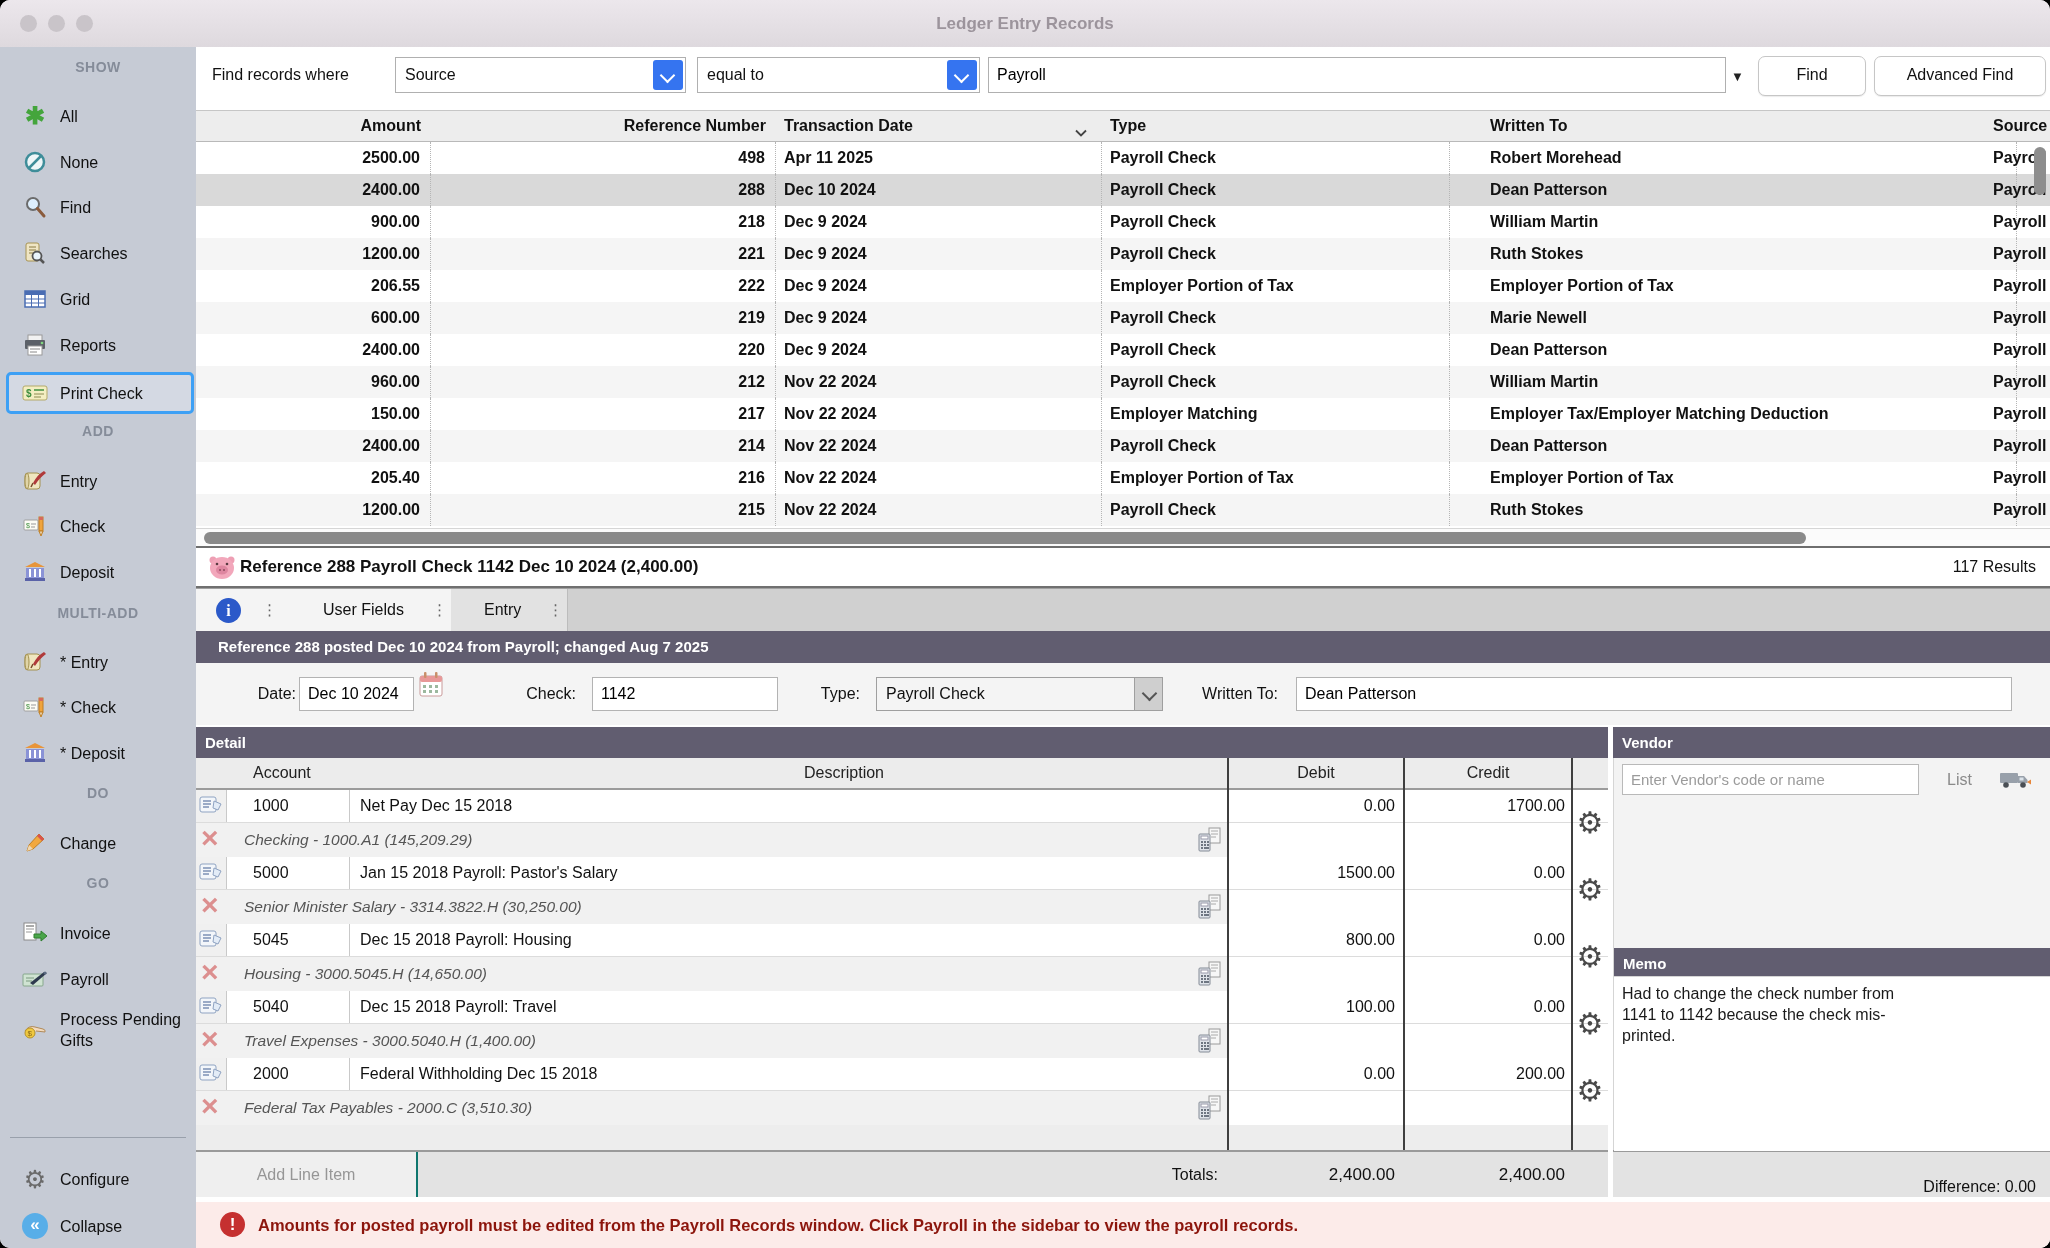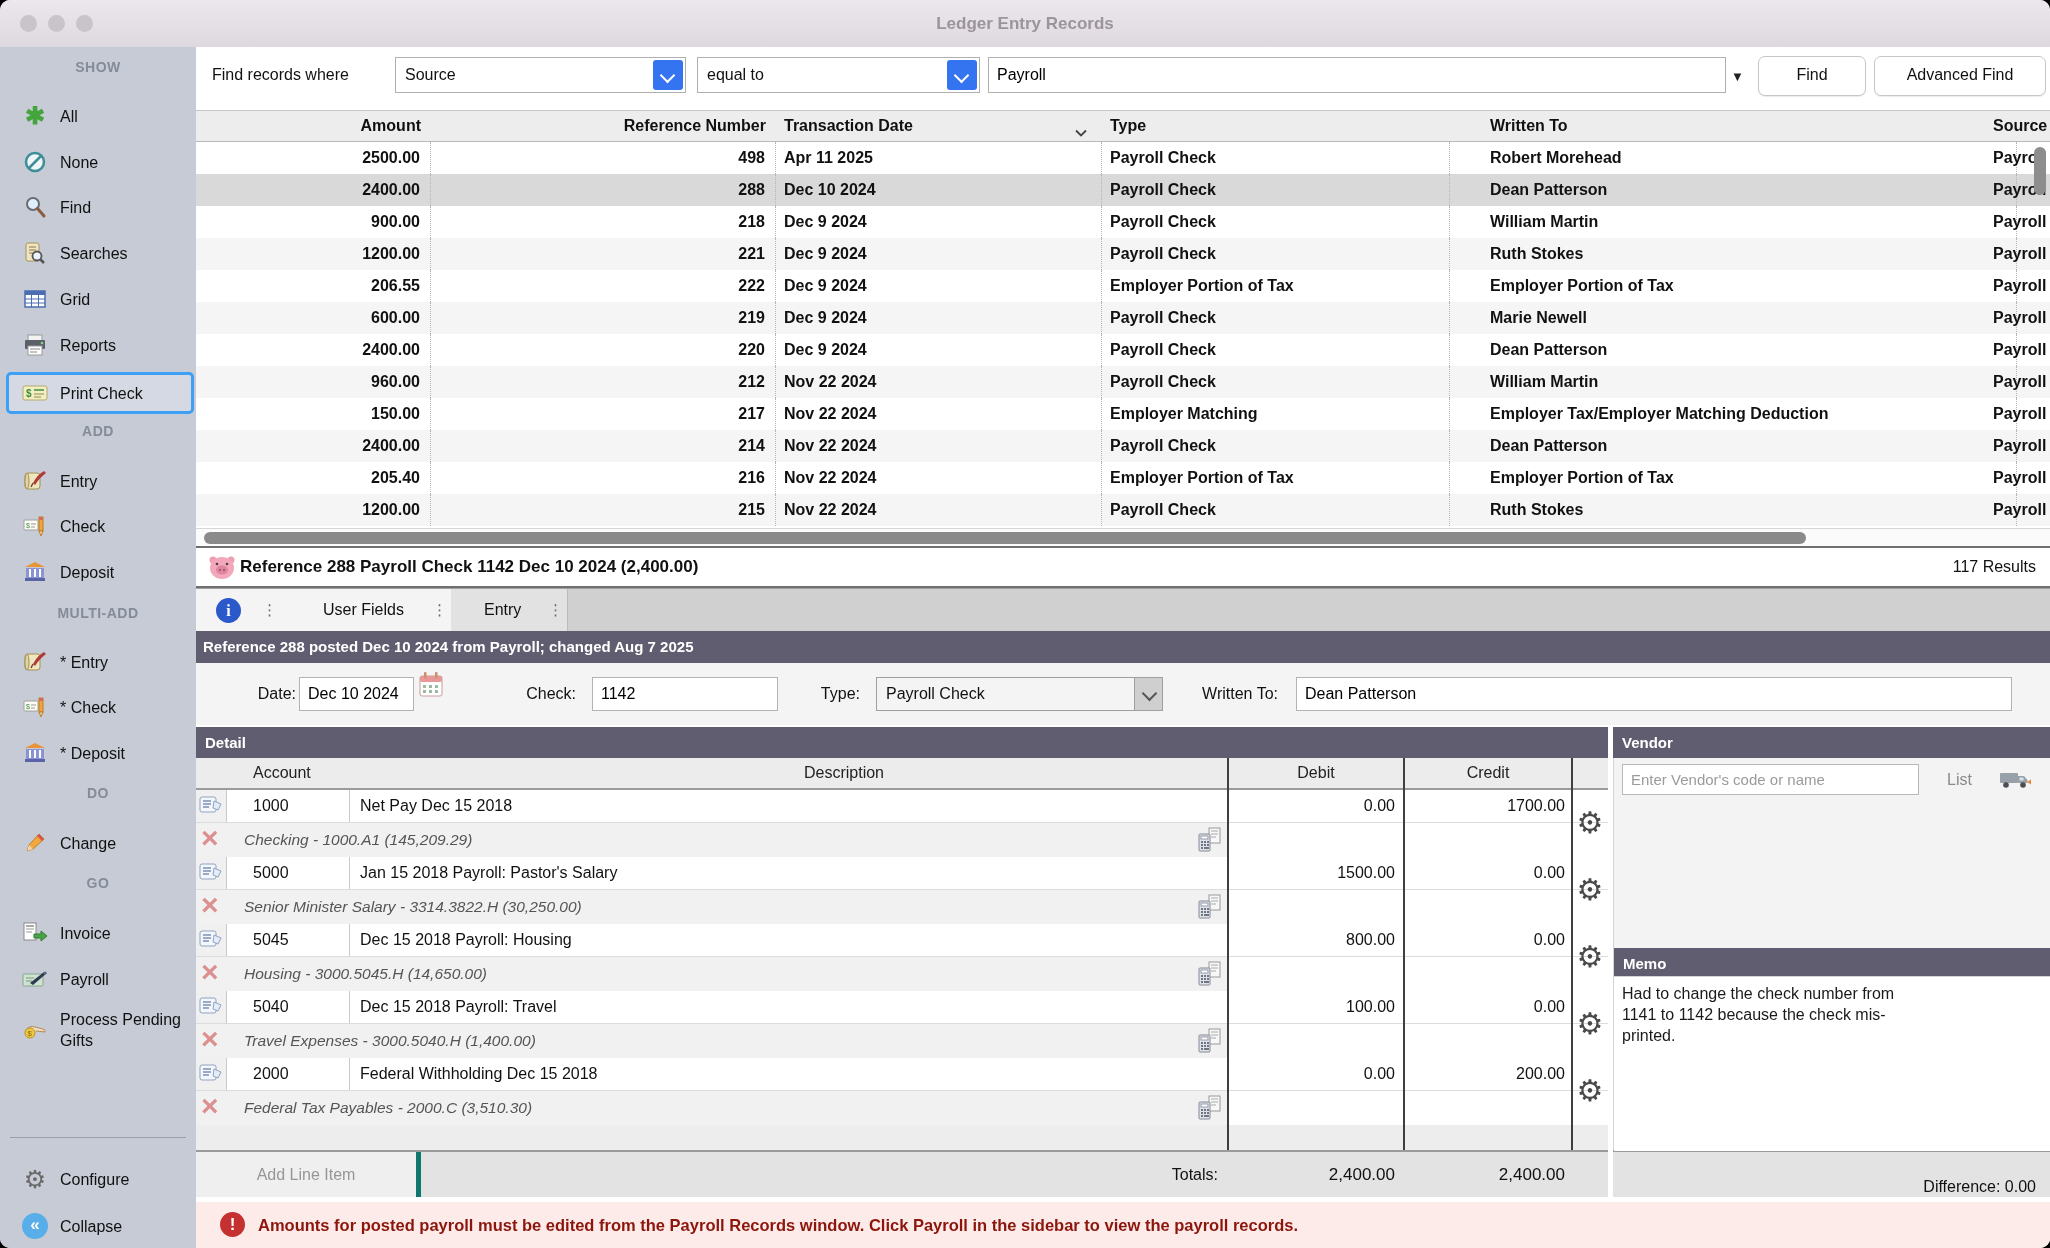--- a/index.html
+++ b/index.html
@@ -68,21 +68,21 @@
 
   
   .tabbar{position:absolute;left:0;width:1854px;top:541px;height:43px;background:#d0d0d0;border-top:1px solid #a0a0a0;box-sizing:border-box;}
   .tab-white{position:absolute;left:0;top:0;bottom:0;width:255px;background:#f4f4f4;border-right:1px solid #bcbcbc;}
   .tab-entry{position:absolute;left:255px;top:0;bottom:0;width:116px;background:#e2e2e2;border-right:1px solid #bcbcbc;}
   .info-ic{position:absolute;left:20px;top:9px;width:25px;height:25px;border-radius:50%;background:#2b59c9;color:#fff;font-weight:bold;font-size:16px;text-align:center;line-height:25px;font-family:"Liberation Serif",serif;}
   .tab-dots{position:absolute;top:12px;color:#666;font-size:15px;line-height:18px;}
   .tab-lbl{position:absolute;top:0;line-height:42px;font-size:16px;}
 
   
-  .statusbar{position:absolute;left:0;width:1854px;top:584px;height:48px;background:#615d70;color:#fff;font-size:15px;font-weight:600;line-height:32px;padding-left:7px;box-sizing:border-box;}
+  .statusbar{position:absolute;left:0;width:1854px;top:584px;height:48px;background:#615d70;color:#fff;font-size:15px;font-weight:600;line-height:32px;padding-left:22px;box-sizing:border-box;}
 
   
   .formrow{position:absolute;left:0;width:1854px;top:616px;height:62px;background:#f4f4f4;}
   .f-lbl{position:absolute;top:14px;height:34px;line-height:34px;font-size:16px;text-align:right;}
   .f-input{position:absolute;top:14px;height:34px;border:1px solid #b3b3b3;box-sizing:border-box;background:#fff;font-size:16px;padding:0 8px;font-family:"Liberation Sans",sans-serif;}
   .f-select{position:absolute;top:14px;height:34px;background:#f4f4f4;border:1px solid #9f9f9f;box-sizing:border-box;}
   .f-select .val{position:absolute;left:9px;line-height:32px;font-size:16px;}
   .f-arrow{position:absolute;right:0;top:0;width:27px;height:32px;background:#cfcfcf;border-left:1px solid #9f9f9f;}
   .cal{position:absolute;left:222px;top:8px;}
 
@@ -98,21 +98,21 @@
   .dm-deb{position:absolute;left:1032px;width:176px;line-height:32px;font-size:16px;text-align:right;padding-right:9px;box-sizing:border-box;height:32px;}
   .dm-cred{position:absolute;left:1208px;width:168px;line-height:32px;font-size:16px;text-align:right;padding-right:7px;box-sizing:border-box;height:32px;}
   .ds{position:absolute;left:0;top:33px;width:1032px;height:34px;background:#f1f1f1;}
   .ds-x{position:absolute;left:5px;top:-2px;font-size:30px;font-weight:bold;color:#dc8f8f;line-height:34px;}
   .ds-txt{position:absolute;left:48px;top:0;line-height:34px;font-size:15.5px;font-style:italic;color:#555;white-space:nowrap;}
   .ds-calc{position:absolute;right:4px;top:4px;}
   .d-gear{position:absolute;left:1376px;width:36px;top:14px;text-align:center;font-size:30px;color:#4a4a4a;line-height:38px;}
   .vline{position:absolute;width:2px;background:#3f3f3f;top:711px;height:439px;}
   .dt-gap{position:absolute;left:0;width:1412px;top:1078px;height:25px;background:#ededed;}
   .totrow{position:absolute;left:0;width:1412px;top:1103px;height:47px;background:#e3e3e3;border-top:2px solid #9a9a9a;box-sizing:border-box;}
-  .addline{position:absolute;left:0;top:0;bottom:0;width:220px;background:#efefef;border-right:5px solid #0f766e;color:#969696;font-size:16px;line-height:45px;text-align:center;}
+  .addline{position:absolute;left:0;top:0;bottom:0;width:220px;background:#efefef;border-right:2px solid #0f766e;color:#969696;font-size:16px;line-height:45px;text-align:center;}
   .tot-lbl{position:absolute;left:900px;width:122px;text-align:right;line-height:45px;font-size:16px;}
   .tot-deb{position:absolute;left:1032px;width:176px;text-align:right;padding-right:9px;line-height:45px;font-size:17px;box-sizing:border-box;}
   .tot-cred{position:absolute;left:1208px;width:168px;text-align:right;padding-right:7px;line-height:45px;font-size:17px;box-sizing:border-box;}
   .diffrow{position:absolute;left:1417px;width:437px;top:1103px;height:47px;background:#e3e3e3;border-top:2px solid #9a9a9a;box-sizing:border-box;}
   .diff-txt{position:absolute;right:14px;line-height:45px;font-size:16px;margin-top:12px;}
 
   
   .vendorpanel{position:absolute;left:1417px;width:437px;top:711px;height:392px;background:#f3f3f3;border-left:1px solid #d5d5d5;box-sizing:border-box;}
   .v-input{position:absolute;left:8px;top:6px;width:297px;height:31px;border:1px solid #b9b9b9;box-sizing:border-box;background:#fff;font-size:15px;padding:0 8px;font-family:"Liberation Sans",sans-serif;color:#333;}
   .v-input::placeholder{color:#9b9b9b;}

